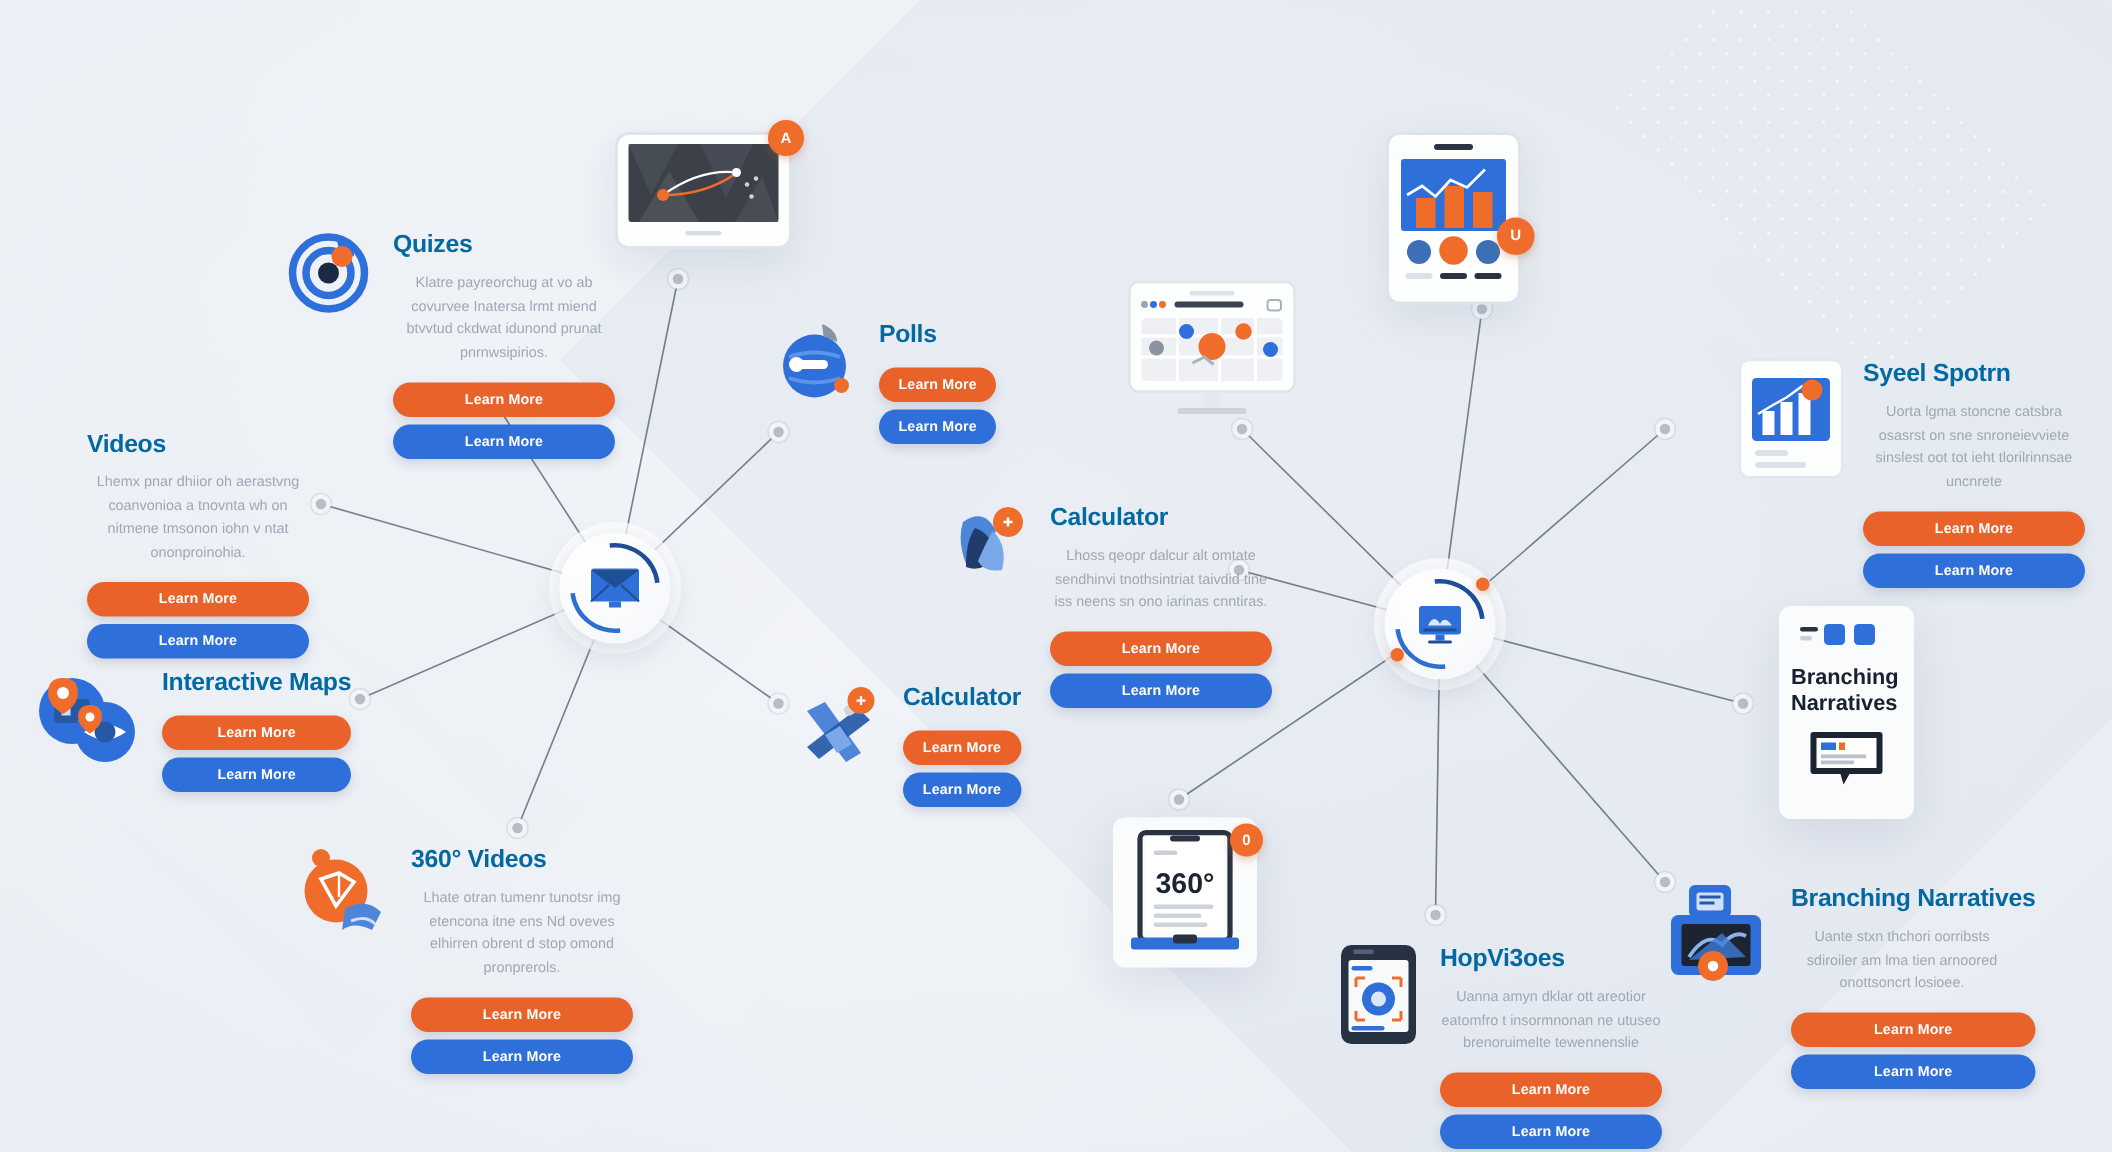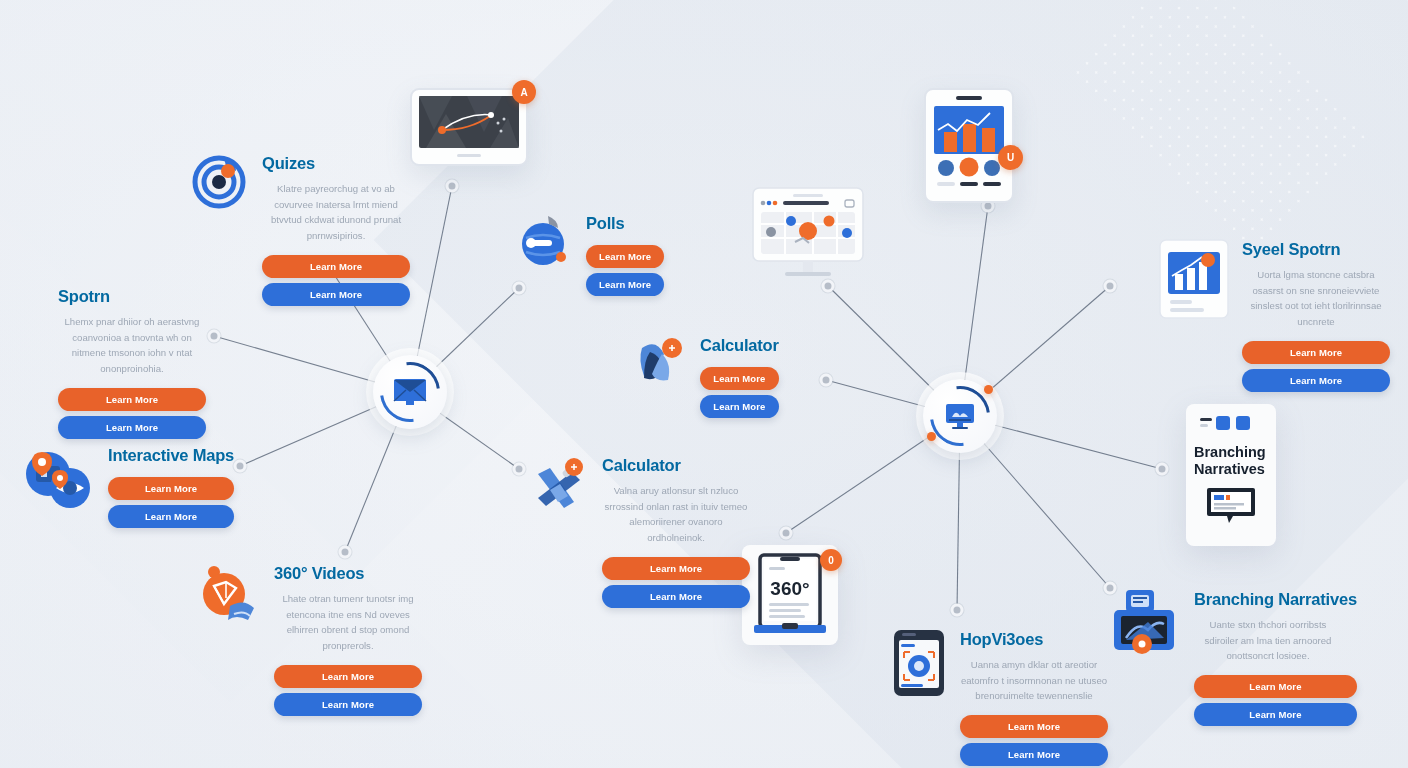--- a/index.html
+++ b/index.html
@@ -286,41 +286,42 @@
       <div class="f-title">Polls</div>
       <div class="btns">
         <button class="btn orange">Learn More</button>
         <button class="btn blue">Learn More</button>
       </div>
     </div>
   </div>
 
   <div class="feature" style="left:58px;top:285px;">
     <div class="copy">
-      <div class="f-title">Spotrn</div>
+      <div class="f-title">Videos</div>
       <div class="f-body">Lhemx pnar dhiior oh aerastvng coanvonioa a tnovnta wh on nitmene tmsonon iohn v ntat ononproinohia.</div>
       <div class="btns">
         <button class="btn orange">Learn More</button>
         <button class="btn blue">Learn More</button>
       </div>
     </div>
   </div>
 
   <div class="feature" style="left:632px;top:334px;">
     <div class="art">
       <svg width="56" height="62" viewBox="0 0 56 62">
         <path d="M10 14 q14 -10 22 6 q-8 18 -20 22 q-6 -16 -2 -28 z" fill="#4d86d8"></path>
         <path d="M18 18 q12 4 14 20 q-10 10 -20 6 q0 -18 6 -26 z" fill="#1f3c6b"></path>
         <path d="M30 20 q10 10 6 26 q-12 2 -16 -6 q6 -14 10 -20 z" fill="#7aa8e8"></path>
         <circle cx="40" cy="14" r="10" fill="#ef6c2b"></circle>
         <path d="M37 14 h6 M40 11 v6" stroke="#fff" stroke-width="1.6"></path>
       </svg>
     </div>
     <div class="copy">
       <div class="f-title">Calculator</div>
+      <div class="f-body">Lhoss qeopr dalcur alt omtate sendhinvi tnothsintriat taivdid tine iss neens sn ono iarinas cnntiras.</div>
       <div class="btns">
         <button class="btn orange">Learn More</button>
         <button class="btn blue">Learn More</button>
       </div>
     </div>
   </div>
 
   <div class="feature" style="left:1158px;top:238px;">
     <div class="art">
       <svg width="72" height="82" viewBox="0 0 72 82">
@@ -375,21 +376,20 @@
         <path d="M10 20 L22 14 L46 48 L36 54 Z" fill="#4d86d8"></path>
         <path d="M44 18 L52 26 L18 52 L10 44 Z" fill="#2559a8" opacity=".92"></path>
         <path d="M22 36 L32 30 L40 42 L30 48 Z" fill="#7aa8e8"></path>
         <rect x="34" y="14" width="14" height="7" rx="3" transform="rotate(-35 41 17)" fill="#cfd6e0"></rect>
         <circle cx="46" cy="13" r="9" fill="#ef6c2b"></circle>
         <path d="M43 13 h6 M46 10 v6" stroke="#fff" stroke-width="1.5"></path>
       </svg>
     </div>
     <div class="copy">
       <div class="f-title">Calculator</div>
-      <div class="f-body">Valna aruy atlonsur slt nzluco srrossind onlan rast in ituiv temeo alemoriirener ovanoro ordholneinok.</div>
       <div class="btns">
         <button class="btn orange">Learn More</button>
         <button class="btn blue">Learn More</button>
       </div>
     </div>
   </div>
 
   <div class="feature" style="left:1112px;top:588px;">
     <div class="art">
       <svg width="70" height="72" viewBox="0 0 70 72">

